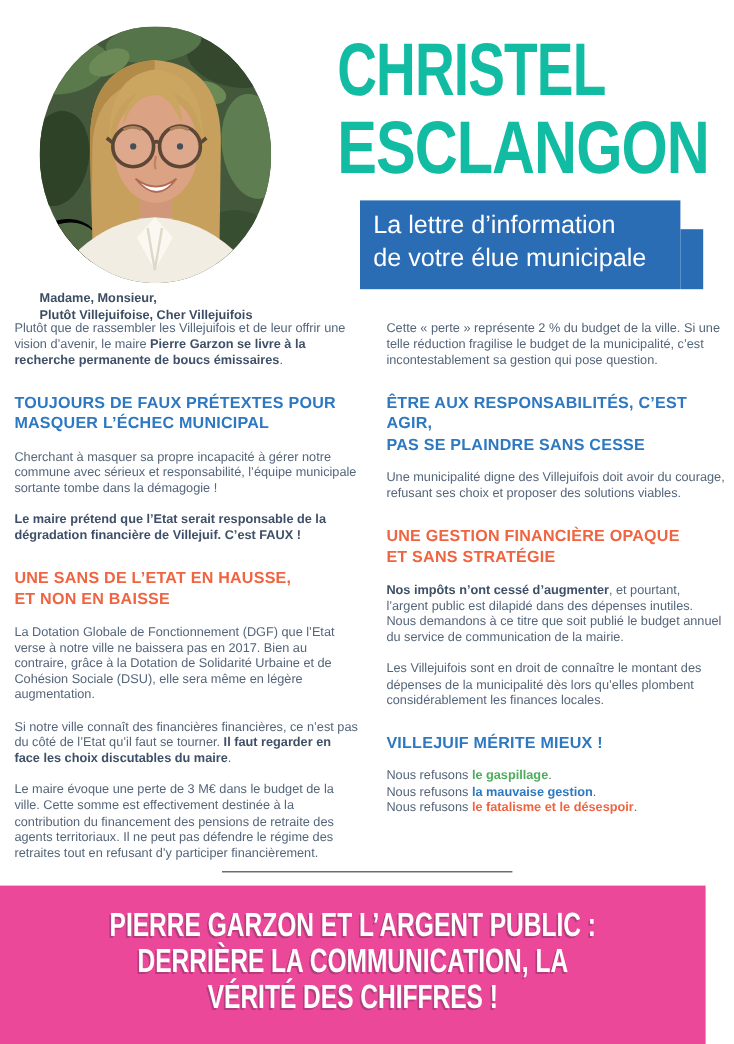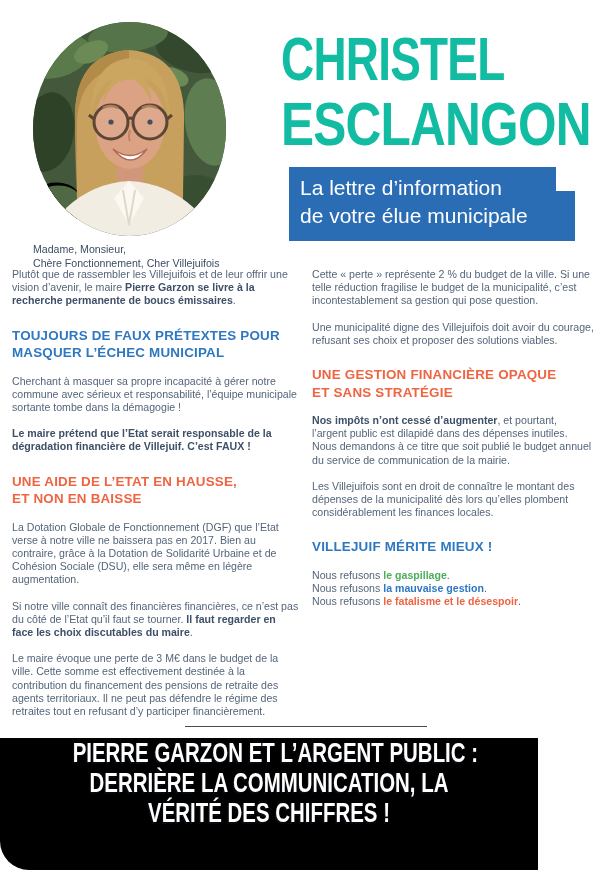--- a/index.html
+++ b/index.html
@@ -1,66 +1,65 @@
 <!DOCTYPE html>
 <html><head>
 <meta charset="utf-8">
 <style>
   html,body{margin:0;padding:0;background:#ffffff;}
   .page{
     position:relative;width:612px;height:870px;background:#ffffff;overflow:hidden;
     font-family:"Liberation Sans",sans-serif;
-    border-radius:29px;
   }
   
   .portrait{
     position:absolute;left:33px;top:22px;width:193px;height:214px;
     border-radius:50%;overflow:hidden;
   }
   .portrait svg{display:block;width:100%;height:100%;}
   
   .name-title{position:absolute;left:281px;top:26px;}
   .title-line{
     font-weight:bold;color:#12BCA2;font-size:62px;line-height:65px;
     letter-spacing:-1px;transform-origin:left top;white-space:nowrap;
   }
   .title-line.l1{transform:scaleX(0.74);}
   .title-line.l2{transform:scaleX(0.80);}
   
   .subtitle-box{
-    position:absolute;left:289px;top:167px;width:267px;height:74px;
+    position:absolute;left:300px;top:167px;width:267px;height:74px;
     background:#2A6DB5;color:#ffffff;
   }
   .subtitle-box .box-ext{
     position:absolute;right:-19px;bottom:0;width:19px;height:50px;background:#2A6DB5;
   }
   .subtitle-text{padding:7px 0 0 11px;font-size:21px;line-height:28px;font-weight:normal;}
   
-  .salutation{position:absolute;left:33px;top:243px;font-size:10.6px;line-height:13.5px;color:#3D4D63;}
+  .salutation{position:absolute;left:33px;top:243px;font-size:10.6px;line-height:13.5px;color:#3D4D63;font-weight:bold;}
   
   .col{position:absolute;top:268px;}
   .col-left{left:12px;width:287px;}
-  .col-right{left:312px;width:282px;}
+  .col-right{left:322px;width:282px;}
   .body-p{font-size:10.6px;line-height:13.2px;color:#54657A;margin:0 0 13px 0;}
   .body-p.tight{margin:0;}
   .seg-bold{font-weight:bold;color:#3E5068;}
   .seg-green{font-weight:bold;color:#4CAE5C;}
   .seg-blue{font-weight:bold;color:#2E78C1;}
   .seg-orange{font-weight:bold;color:#EF6441;}
   .col-heading{
     font-weight:bold;font-size:13.4px;line-height:17.5px;letter-spacing:0.2px;
     margin:19px 0 13px 0;white-space:pre-line;
   }
   .h-blue{color:#2E78C1;}
   .h-orange{color:#EF6441;}
   
   .divider{position:absolute;left:185px;top:726px;width:242px;height:1px;background:#4A4A4A;}
   .banner{
-    position:absolute;left:0;top:738px;width:538px;height:132px;background:#000000;
-    box-sizing:border-box;
+    position:absolute;left:0;top:738px;width:588px;height:132px;background:#ec4899;
+    padding-top:18px;box-sizing:border-box;
   }
   .banner-line{
     color:#ffffff;font-weight:bold;font-size:28px;line-height:30px;text-align:center;
     transform:scaleX(0.73);transform-origin:center top;white-space:nowrap;
     text-shadow:-2px 2px 0 rgba(20,35,60,0.28);
   }
 </style>
 </head>
 <body>
 
@@ -116,37 +115,39 @@
   <div class="subtitle-box">
     <div class="box-ext"></div>
     <div class="subtitle-text">
       <div>La lettre d’information</div>
       <div>de votre élue municipale</div>
     </div>
   </div>
 
   <div class="salutation">
     <div>Madame, Monsieur,</div>
-    <div>Chère Fonctionnement, Cher Villejuifois</div>
+    <div>Plutôt Villejuifoise, Cher Villejuifois</div>
   </div>
 
   <div id="left-col" class="col col-left">
       <p class="body-p"><span>Plutôt que de rassembler les Villejuifois et de leur offrir une vision d’avenir, le maire </span><span class="seg-bold">Pierre Garzon se livre à la recherche permanente de boucs émissaires</span><span>.</span></p>
       <div class="col-heading h-blue">TOUJOURS DE FAUX PRÉTEXTES POUR
 MASQUER L’ÉCHEC MUNICIPAL</div>
       <p class="body-p"><span>Cherchant à masquer sa propre incapacité à gérer notre commune avec sérieux et responsabilité, l’équipe municipale sortante tombe dans la démagogie !</span></p>
       <p class="body-p"><span class="seg-bold">Le maire prétend que l’Etat serait responsable de la dégradation financière de Villejuif. C’est FAUX !</span></p>
-      <div class="col-heading h-orange">UNE AIDE DE L’ETAT EN HAUSSE,
+      <div class="col-heading h-orange">UNE SANS DE L’ETAT EN HAUSSE,
 ET NON EN BAISSE</div>
       <p class="body-p"><span>La Dotation Globale de Fonctionnement (DGF) que l’Etat verse à notre ville ne baissera pas en 2017. Bien au contraire, grâce à la Dotation de Solidarité Urbaine et de Cohésion Sociale (DSU), elle sera même en légère augmentation.</span></p>
       <p class="body-p"><span>Si notre ville connaît des financières financières, ce n’est pas du côté de l’Etat qu’il faut se tourner. </span><span class="seg-bold">Il faut regarder en face les choix discutables du maire</span><span>.</span></p>
       <p class="body-p"><span>Le maire évoque une perte de 3 M€ dans le budget de la ville. Cette somme est effectivement destinée à la contribution du financement des pensions de retraite des agents territoriaux. Il ne peut pas défendre le régime des retraites tout en refusant d’y participer financièrement.</span></p>
     </div>
   <div id="right-col" class="col col-right">
       <p class="body-p"><span>Cette « perte » représente 2 % du budget de la ville. Si une telle réduction fragilise le budget de la municipalité, c’est incontestablement sa gestion qui pose question.</span></p>
+      <div class="col-heading h-blue">ÊTRE AUX RESPONSABILITÉS, C’EST AGIR,
+PAS SE PLAINDRE SANS CESSE</div>
       <p class="body-p"><span>Une municipalité digne des Villejuifois doit avoir du courage, refusant ses choix et proposer des solutions viables.</span></p>
       <div class="col-heading h-orange">UNE GESTION FINANCIÈRE OPAQUE
 ET SANS STRATÉGIE</div>
       <p class="body-p"><span class="seg-bold">Nos impôts n’ont cessé d’augmenter</span><span>, et pourtant, l’argent public est dilapidé dans des dépenses inutiles. Nous demandons à ce titre que soit publié le budget annuel du service de communication de la mairie.</span></p>
       <p class="body-p"><span>Les Villejuifois sont en droit de connaître le montant des dépenses de la municipalité dès lors qu’elles plombent considérablement les finances locales.</span></p>
       <div class="col-heading h-blue">VILLEJUIF MÉRITE MIEUX !</div>
       <p class="body-p tight"><span>Nous refusons </span><span class="seg-green">le gaspillage</span><span>.</span></p>
       <p class="body-p tight"><span>Nous refusons </span><span class="seg-blue">la mauvaise gestion</span><span>.</span></p>
       <p class="body-p tight"><span>Nous refusons </span><span class="seg-orange">le fatalisme et le désespoir</span><span>.</span></p>
     </div>

